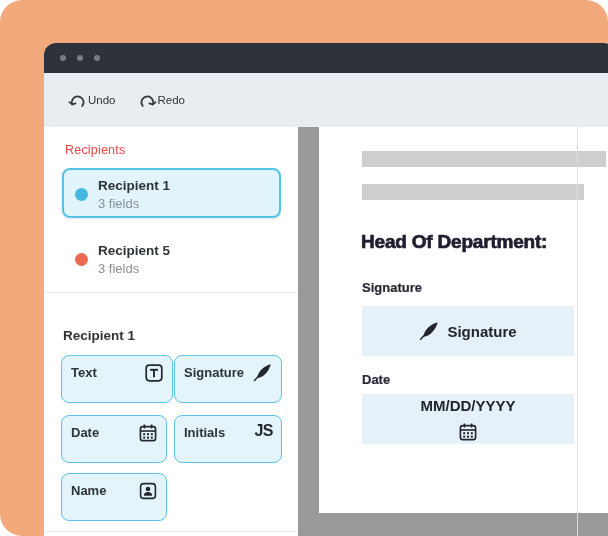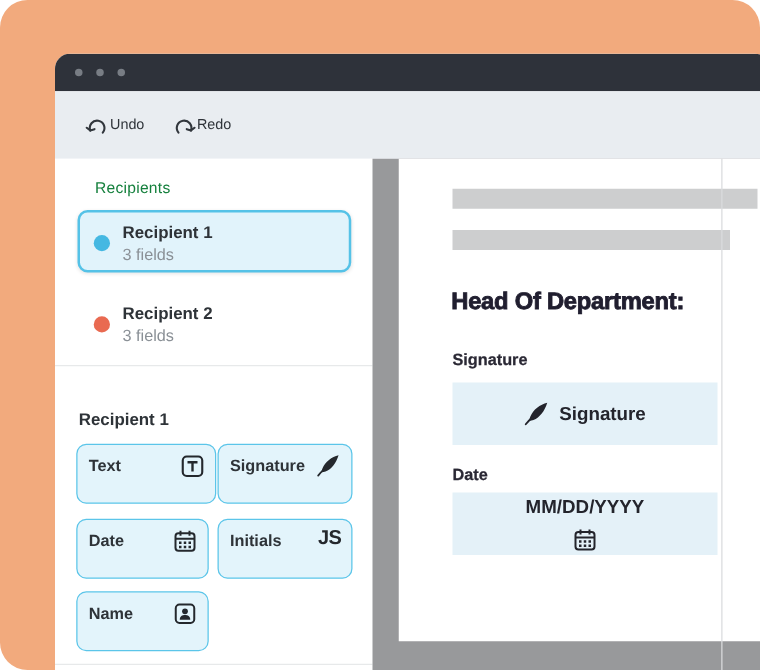--- a/index.html
+++ b/index.html
@@ -18,21 +18,21 @@
   .win-toolbar { position:absolute; left:0; top:30px; width:100%; height:54px; background:#E9EDF1;
     display:flex; align-items:center; padding-left:24px; gap:22px; }
   .tool-btn { display:flex; align-items:center; gap:1px; cursor:pointer; }
   .tool-btn svg { display:block; }
   .tool-label { font-size:11.5px; color:#2F343A; }
 
   .win-body { position:absolute; left:0; top:84px; right:0; bottom:0; }
 
   
   .sidebar { position:absolute; left:0; top:0; width:254px; height:100%; background:#ffffff; }
-  .section-label { position:absolute; left:32px; font-size:12.5px; color:#15803d; letter-spacing:.2px; }
+  .section-label { position:absolute; left:21px; font-size:12.5px; color:#ef4444; letter-spacing:.2px; }
   .recipients-label { top:16px; }
 
   .recipient-card { position:absolute; left:18px; width:219px; height:50px; border-radius:8px; cursor:pointer; }
   .recipient-card.selected { top:41px; background:#E1F3FB; border:2px solid #55C2E7;
     box-shadow:0 1px 3px rgba(0,0,0,.10); }
   .recipient-card.plain { top:106px; background:transparent; border:2px solid transparent; }
   .r-dot { position:absolute; left:11px; top:18px; width:13px; height:13px; border-radius:50%; }
   .r-name { position:absolute; left:34px; top:8px; font-size:13.5px; font-weight:bold; color:#2E3338; }
   .r-fields { position:absolute; left:34px; top:26px; font-size:13px; color:#8A9096; }
 
@@ -123,21 +123,21 @@
         <div class="section-label recipients-label">Recipients</div>
 
         <div class="recipient-card selected">
           <span class="r-dot" style="background: rgb(69, 184, 226);"></span>
           <span class="r-name">Recipient 1</span>
           <span class="r-fields">3 fields</span>
         </div>
 
         <div class="recipient-card plain">
           <span class="r-dot" style="background: rgb(233, 106, 81);"></span>
-          <span class="r-name">Recipient 2</span>
+          <span class="r-name">Recipient 5</span>
           <span class="r-fields">3 fields</span>
         </div>
 
         <div class="sidebar-divider divider-mid"></div>
 
         <div class="add-fields-target">Recipient 1</div>
 
         <div class="field-btn btn-text">
           <span class="fb-label">Text</span>
           <span class="fb-icon">

